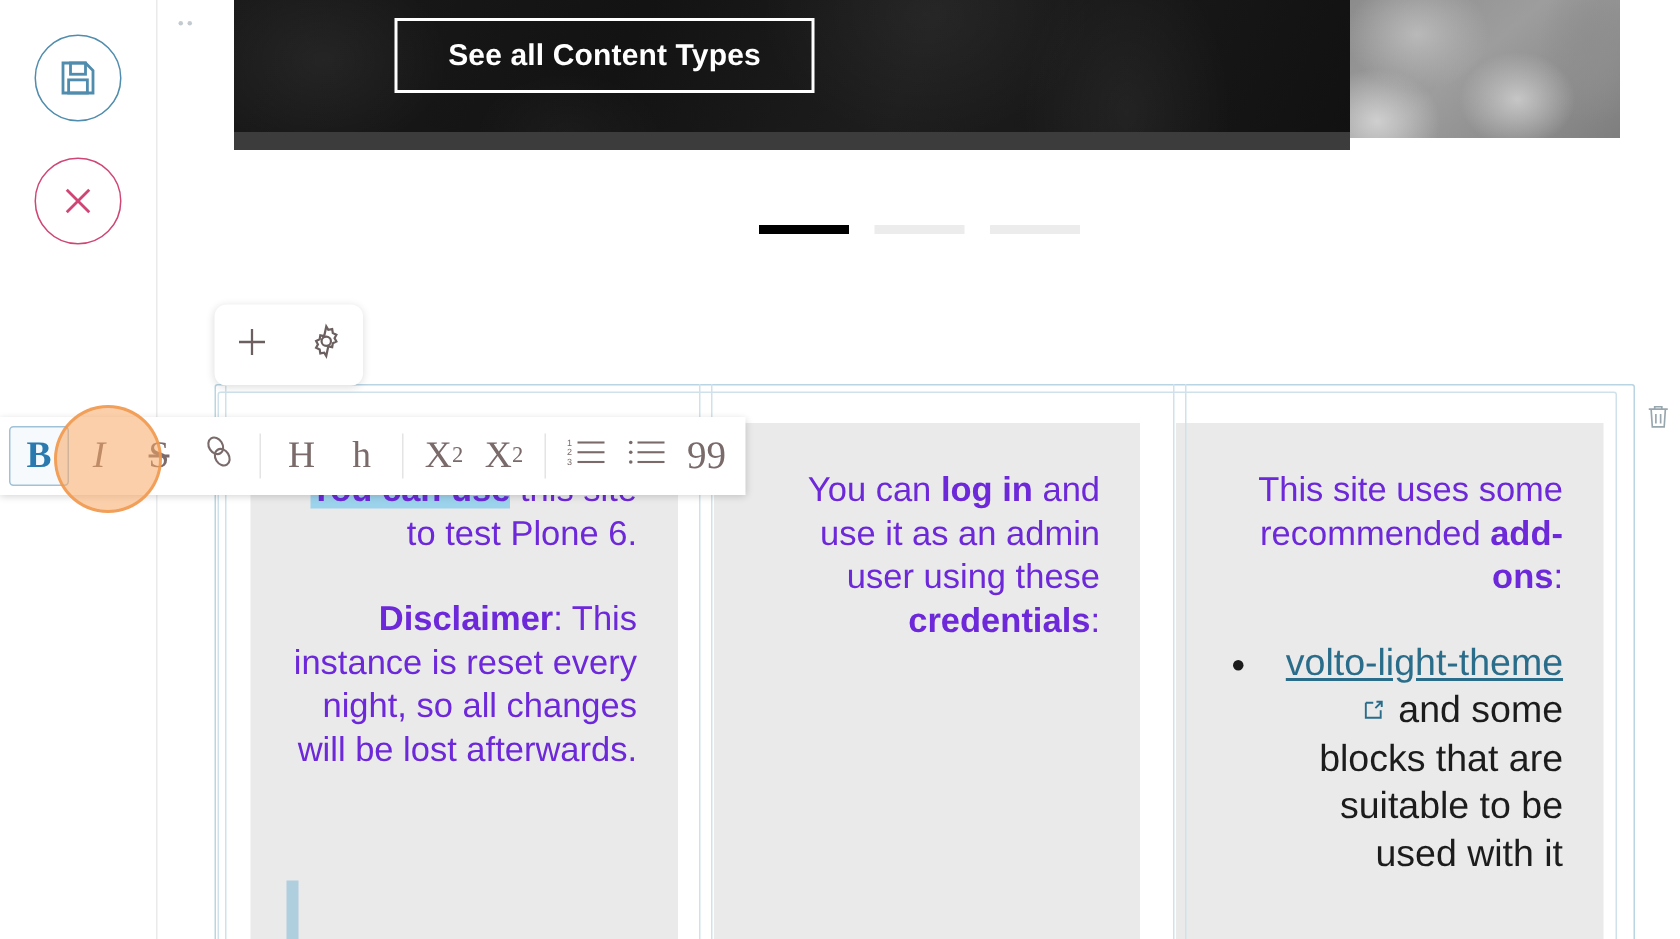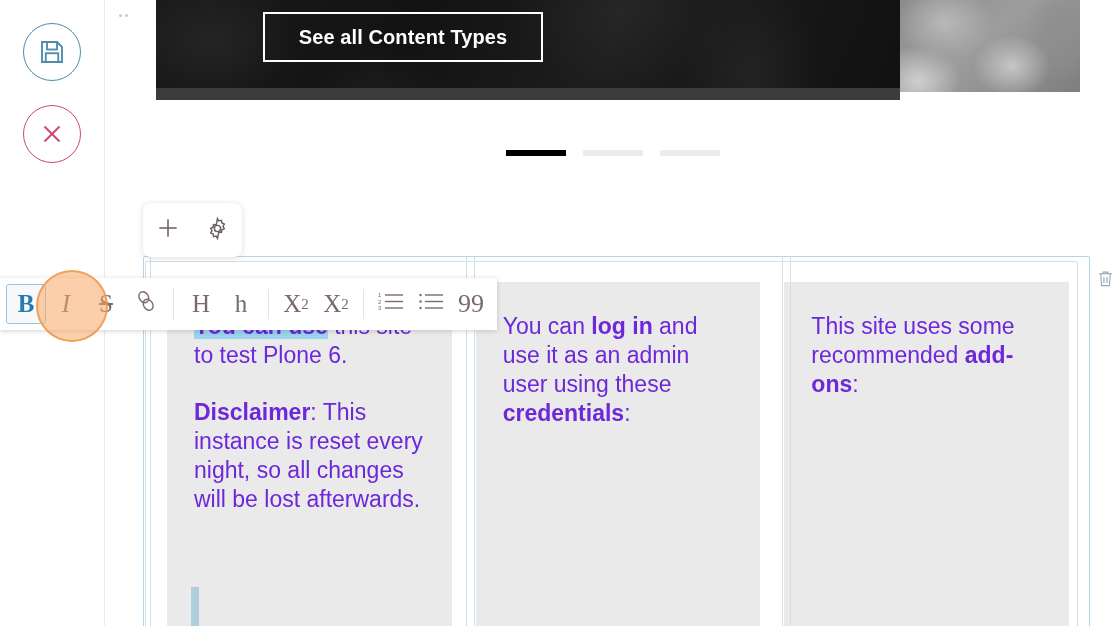--- a/index.html
+++ b/index.html
@@ -7,20 +7,21 @@
     width: 1120px; height: 626px;
     overflow: hidden;
     background: #ffffff;
     font-family: "Liberation Sans", sans-serif;
   }
   #app {
     position: relative;
     width: 1120px; height: 626px;
     background: #ffffff;
     overflow: hidden;
+    text-align: right;
   }
 
   
   #left-rail {
     position: absolute; left: 0; top: 0;
     width: 105px; height: 626px;
     background: #ffffff;
     border-right: 1px solid #e8eaec;
     z-index: 40;
   }
@@ -337,20 +338,26 @@
       <div class="card">
         <p>
           <span>You can </span><b>log in</b><span> and use it as an admin user using these </span><b>credentials</b><span>:</span>
         </p>
       </div>
 
       <div class="card">
         <p>
           <span>This site uses some recommended </span><b>add-ons</b><span>:</span>
         </p>
+        <ul>
+          <li><a href="#">volto-light-theme</a><span class="ext-ico"><svg width="17" height="17" viewBox="0 0 24 24" fill="none" stroke="#2a6d8a" stroke-width="1.8">
+                  <path d="M5 5h7M5 5v14h14v-7"></path>
+                  <path d="M14 10l6-6M15 4h5v5"></path>
+                </svg></span><span> and some blocks that are suitable to be used with it</span></li>
+        </ul>
       </div>
 
     </div>
 
     <div id="drag-bar"></div>
   </div>
 
   <div id="format-toolbar">
     <div class="fmt active" title="Bold">B</div>
     <div class="fmt" style="font-style:italic" title="Italic">I</div>

